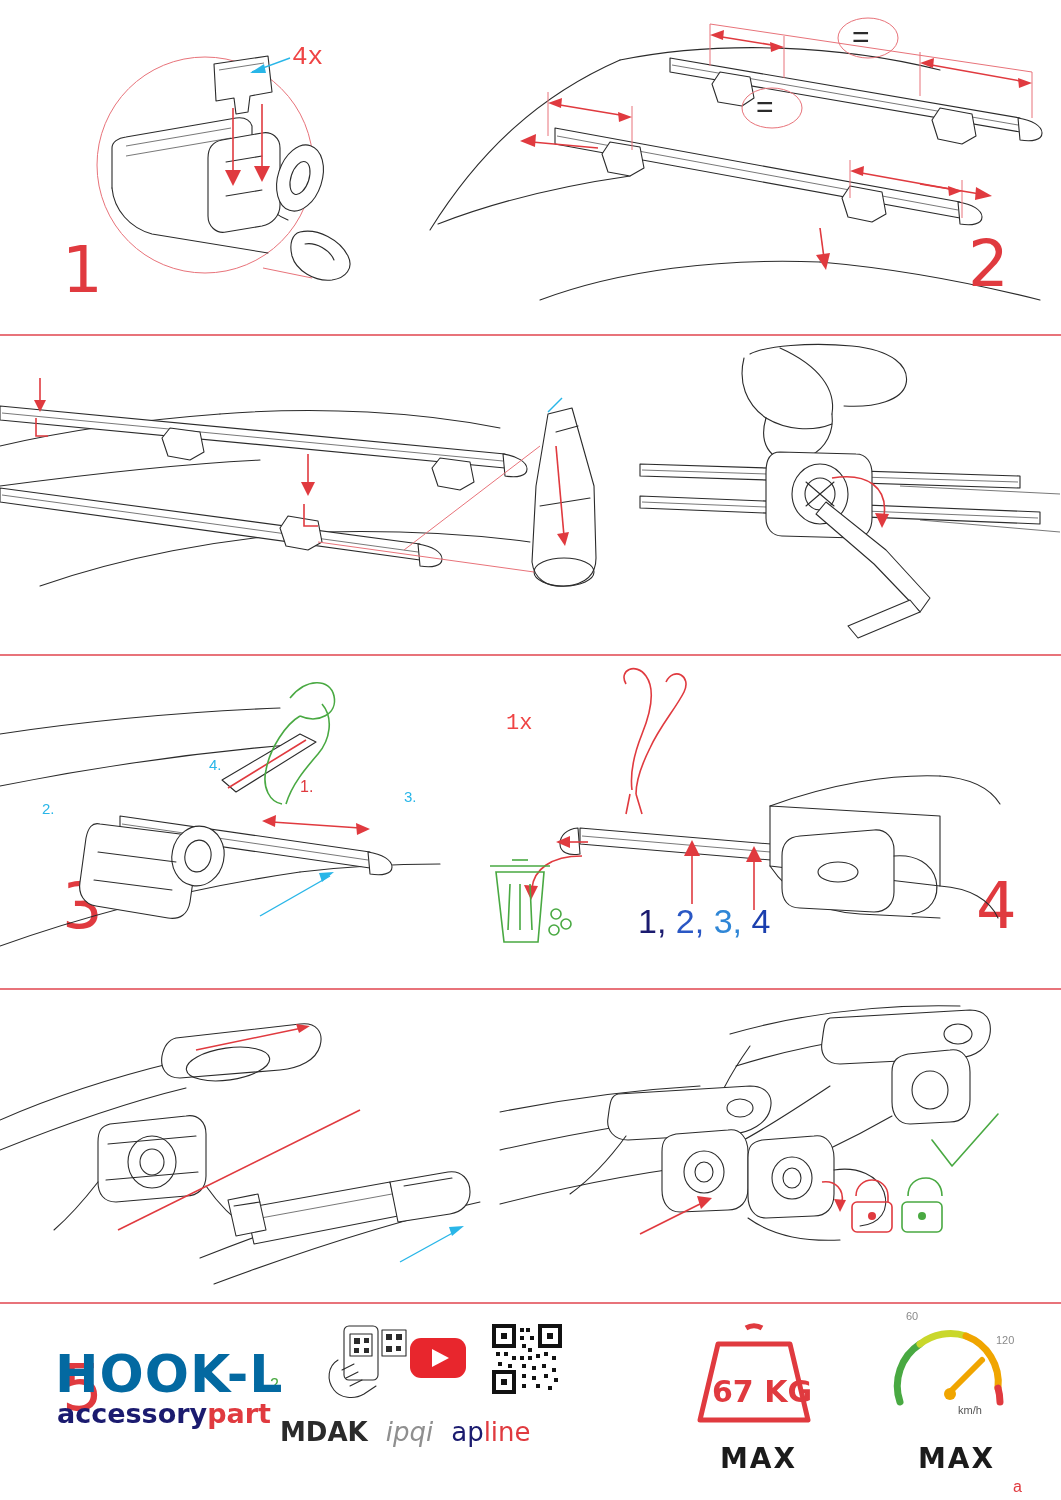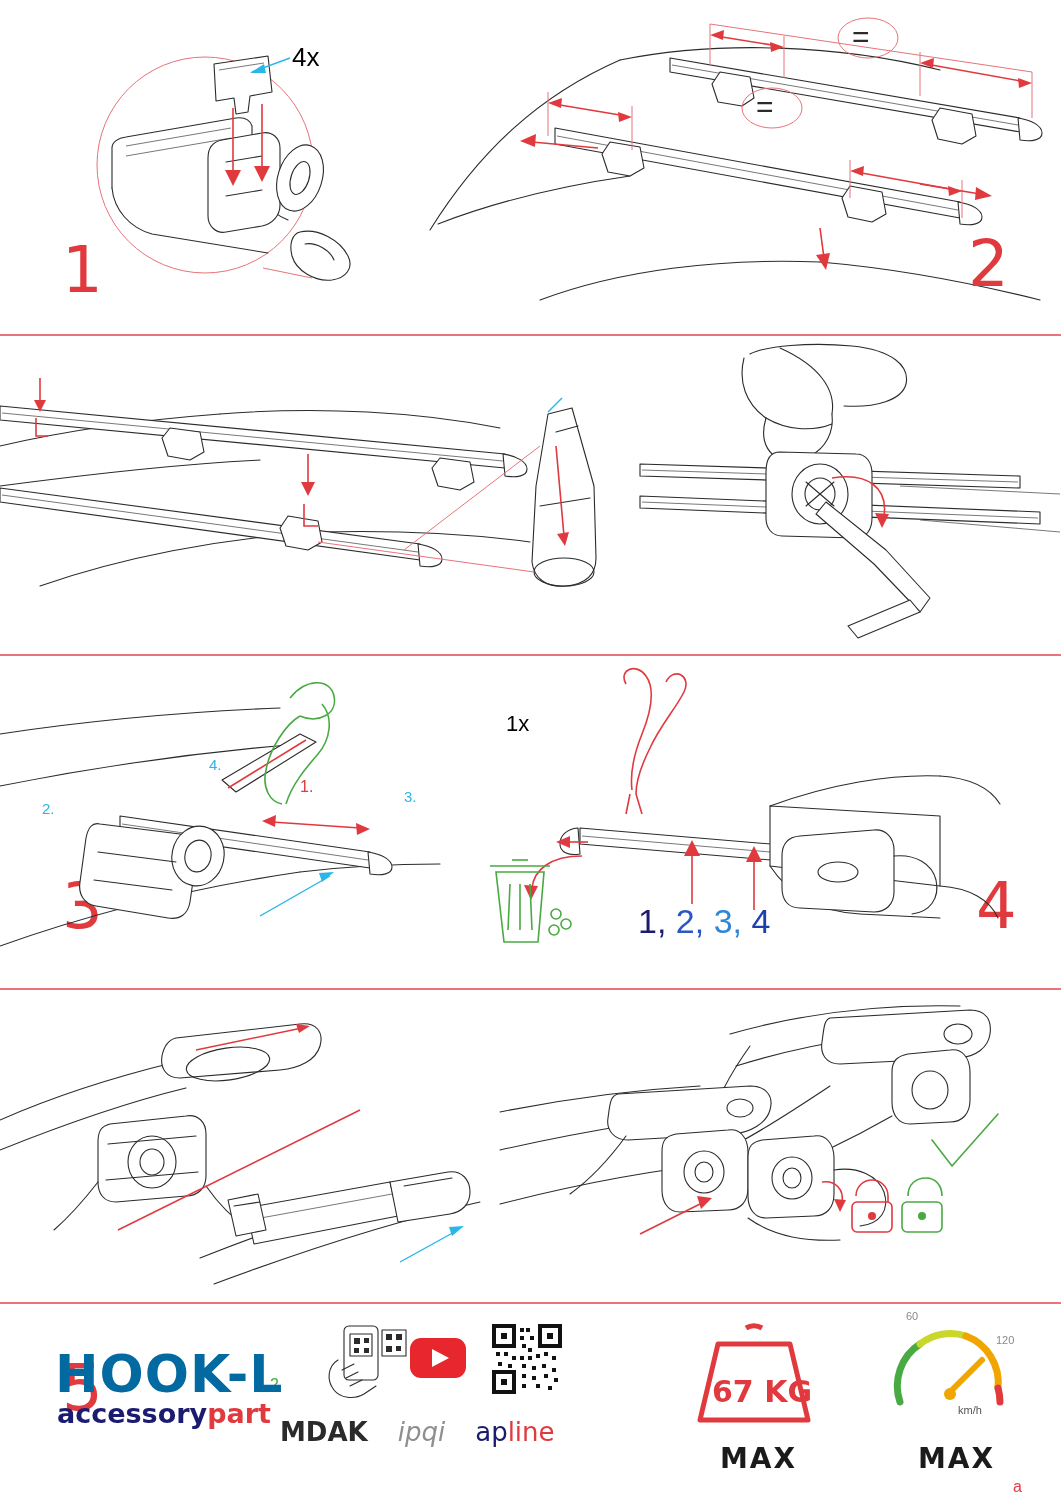--- a/index.html
+++ b/index.html
@@ -40,23 +40,23 @@
     position: absolute;
     font-family: "DejaVu Sans", sans-serif;
     font-weight: 400;
     color: #e03a3f;
     font-size: 64px;
     line-height: 1;
     letter-spacing: 1px;
   }
   .qty-label {
     position: absolute;
-    color: #000000;
+    color: #ef4444;
     font-size: 24px;
-    font-family: Liberation Sans, sans-serif;
+    font-family: Liberation Mono, monospace;
   }
   .small-num {
     position: absolute;
     font-size: 15px;
     color: #29b6e8;
   }
   .red-num {
     position: absolute;
     font-size: 16px;
     color: #e03a3f;
@@ -96,21 +96,21 @@
   }
   .brand-sub {
     position: absolute;
     left: 57px; top: 96px;
     font-family: "DejaVu Sans", sans-serif;
     font-size: 27px;
     font-weight: 700;
     color: #1b1b6f;
   }
   .brand-sub .accent { color: #e03a3f; }
-  .logo-row { position: absolute; left: 280px; top: 115px; display: flex; align-items: flex-start; gap: 30px; }
+  .logo-row { position: absolute; left: 280px; top: 115px; display: flex; align-items: flex-start; gap: 18px; }
   .logo { font-family: "DejaVu Sans", sans-serif; font-size: 26px; font-weight: 700; color: #2b2b2b; }
   .logo.ipqi { color: #8f8f8f; font-weight: 400; font-style: italic; }
   .logo.apline { color: #1b1b6f; font-weight: 400; }
   .logo.apline .accent { color: #e03a3f; margin-top: 28px; }
 
   .maxlabel {
     position: absolute;
     font-family: "DejaVu Sans", sans-serif;
     font-size: 28px;
     font-weight: 700;

